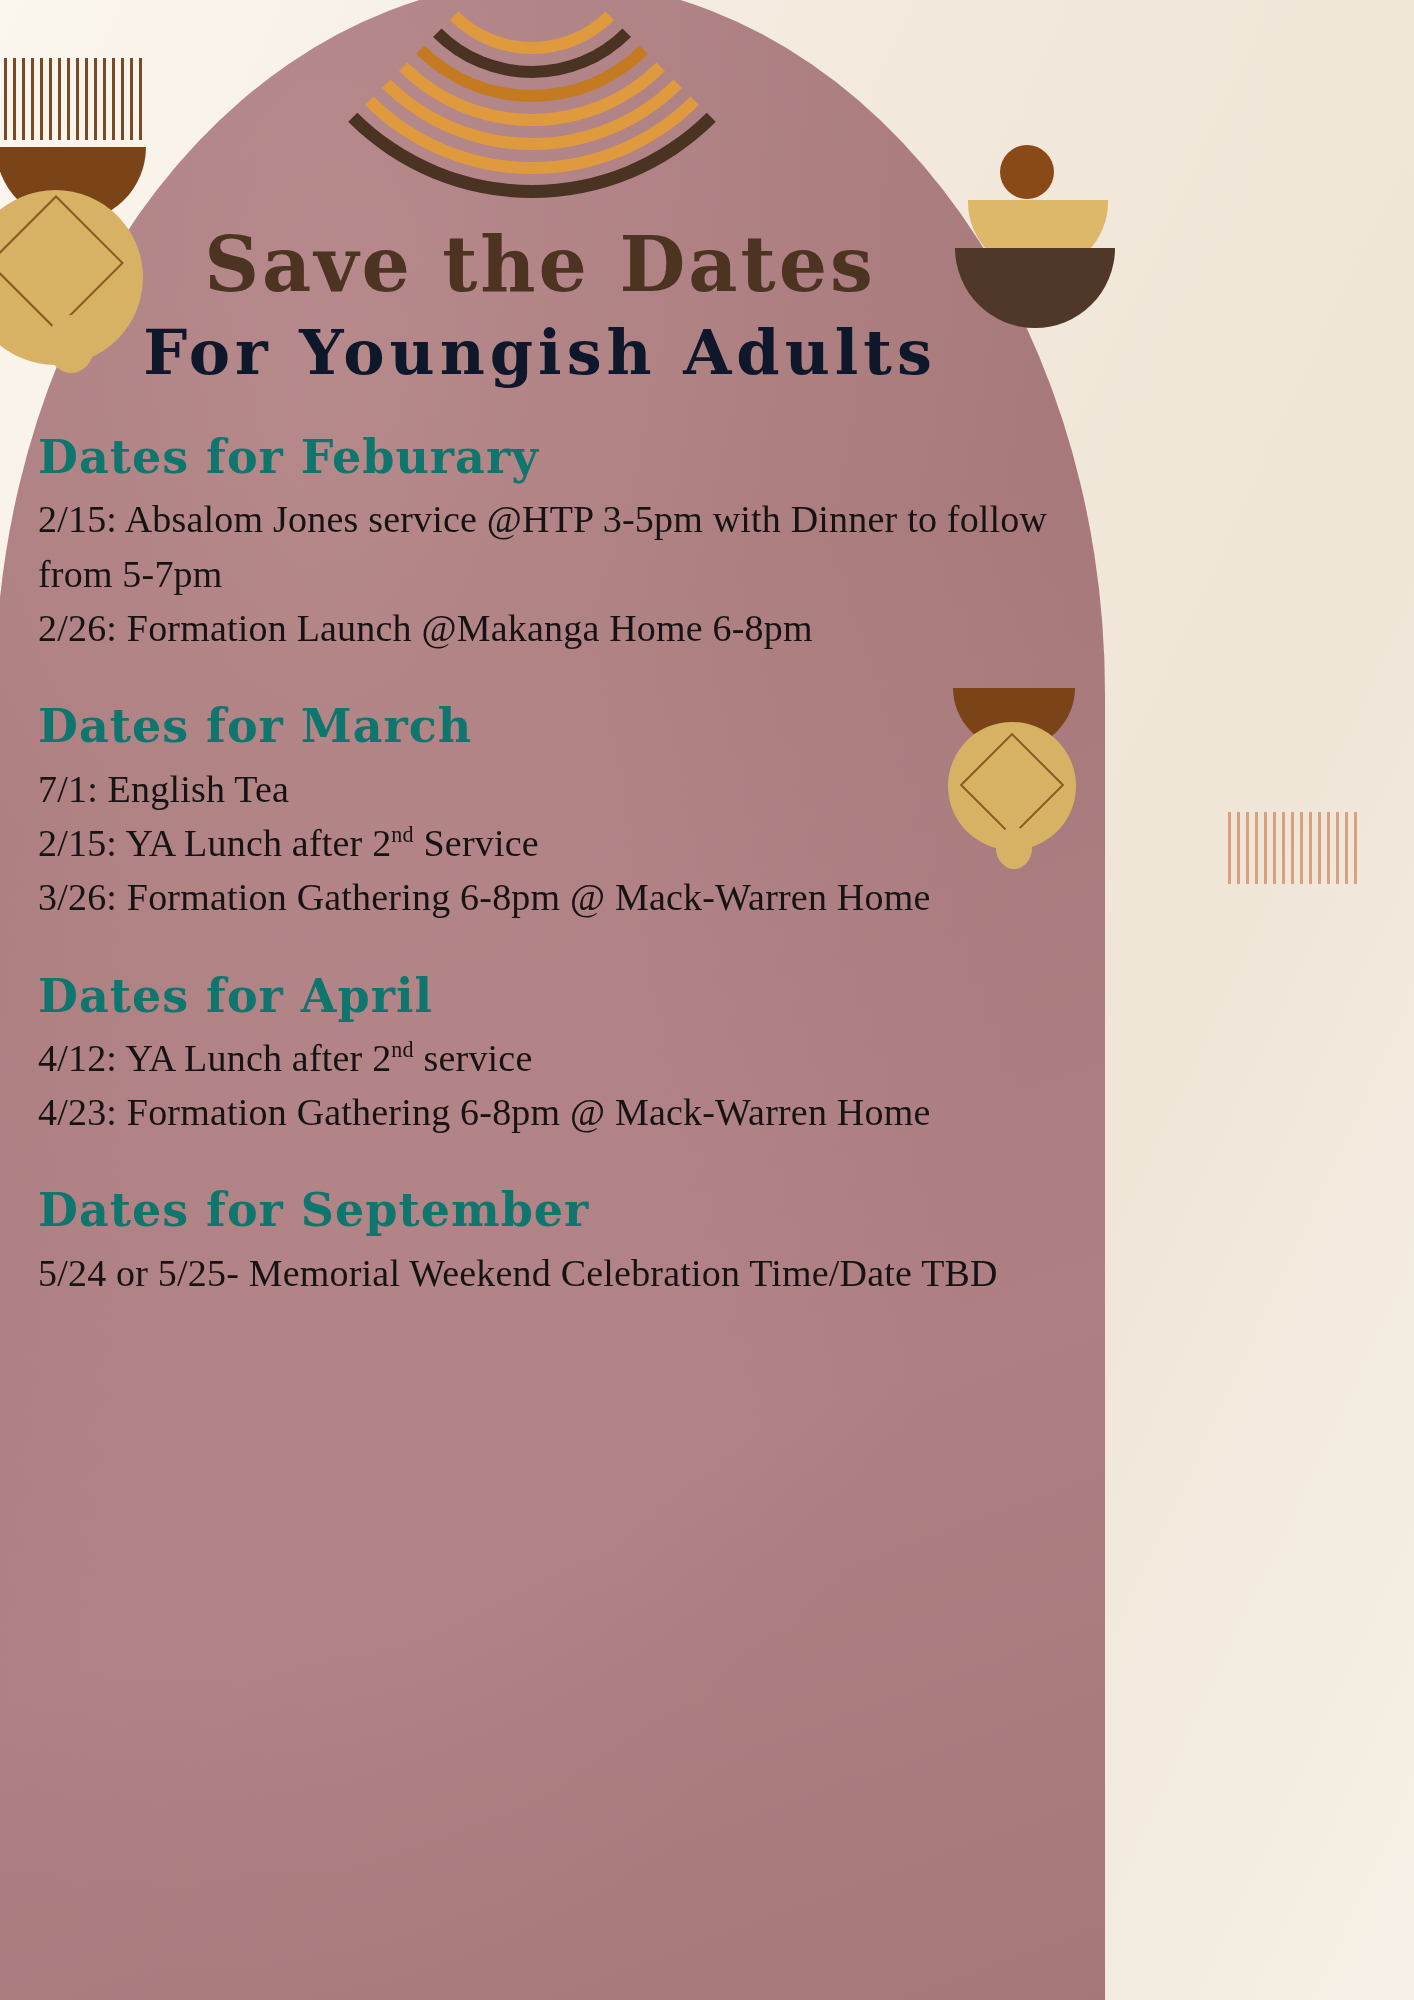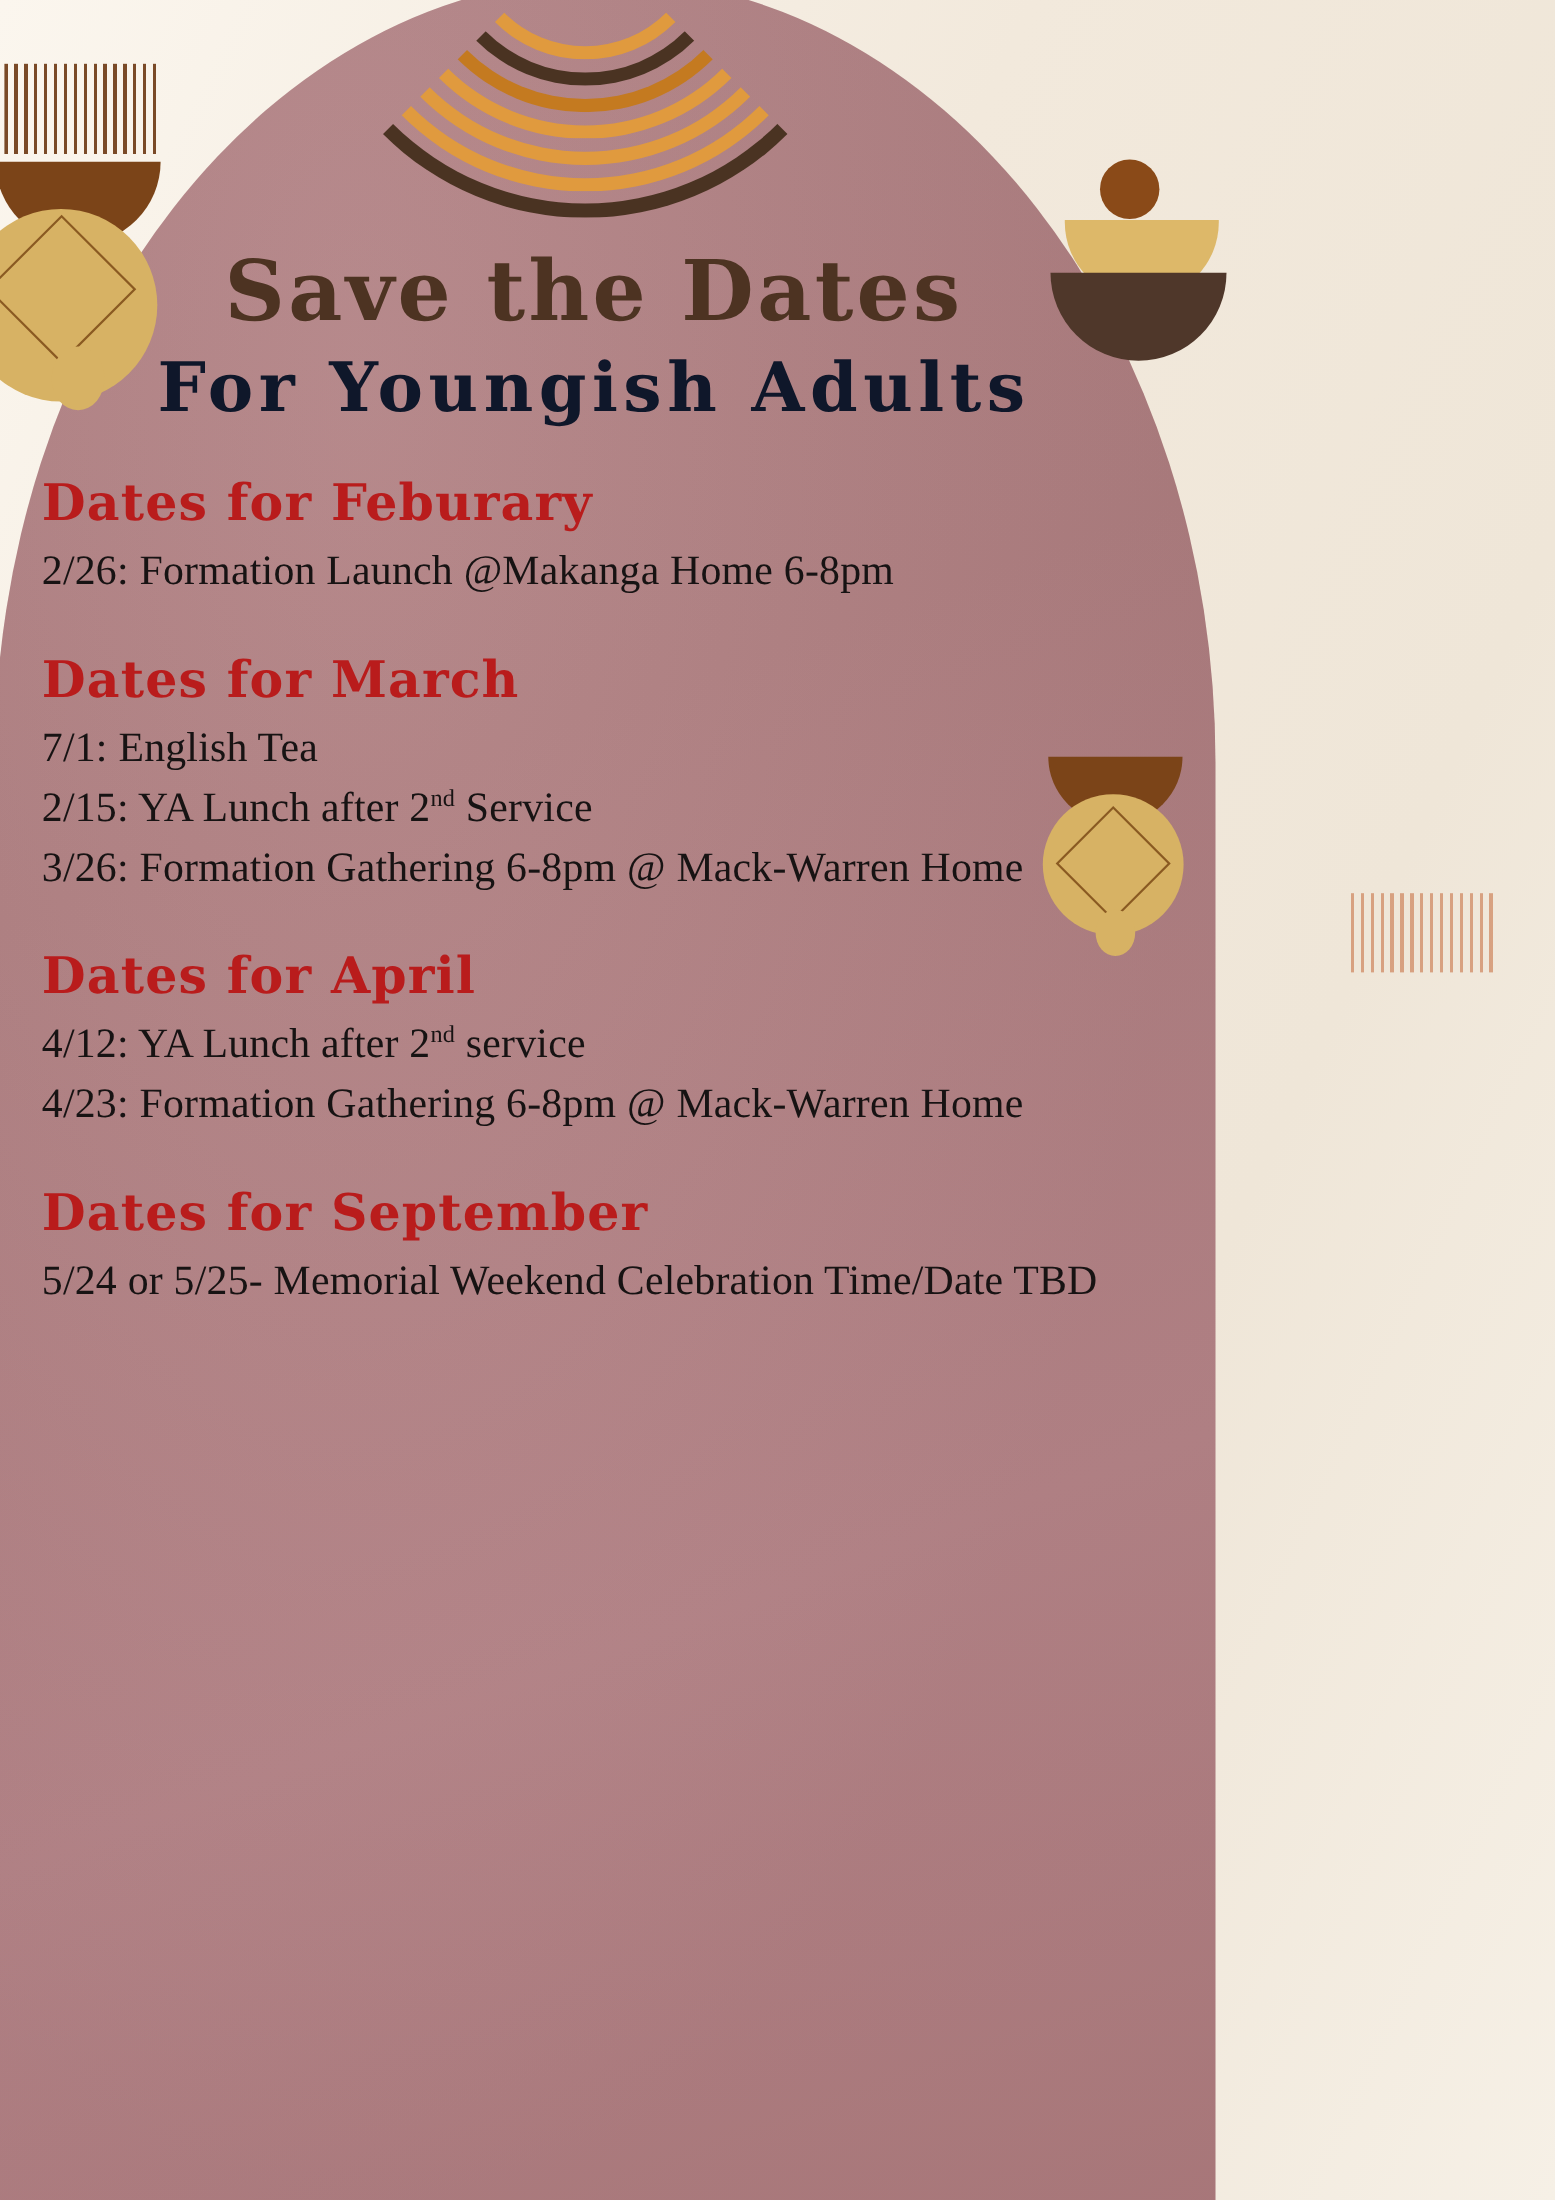--- a/index.html
+++ b/index.html
@@ -82,21 +82,21 @@
     letter-spacing:5px;
     color:#0f172a;
     white-space:nowrap;
   }
   .body-area { position:absolute; left:38px; top:430px; width:1040px; }
   .month { margin-bottom:6px; }
   .month-heading {
     font-family:"DejaVu Serif", serif;
     font-weight:bold;
     font-size:46px;
-    color:#b91c1c;
+    color:#0f766e;
     letter-spacing:1px;
     margin-bottom:8px;
     line-height:1.18;
   }
   .event {
     font-family:"Liberation Serif", serif;
     font-size:38px;
     color:#171313;
     line-height:1.43;
     letter-spacing:.2px;
@@ -142,20 +142,21 @@
   <div class="diamond" style="left:975px;top:748px;width:74px;height:74px;"></div>
   <div class="circle" style="left:996px;top:827px;width:36px;height:42px;background:#d7b264;"></div>
 
   <div class="title">Save the Dates</div>
   <div class="subtitle">For Youngish Adults</div>
 
   <div class="body-area">
 
     <div class="month">
       <div class="month-heading">Dates for Feburary</div>
+      <div class="event">2/15: Absalom Jones service @HTP 3-5pm  with Dinner to follow from 5-7pm</div>
       <div class="event">2/26: Formation Launch @Makanga Home 6-8pm</div>
     </div>
 
     <div class="gap"></div>
 
     <div class="month">
       <div class="month-heading">Dates for March</div>
       <div class="event">7/1: English Tea</div>
       <div class="event">
         <span>2/15: YA Lunch after 2</span><sup>nd</sup><span> Service</span>

